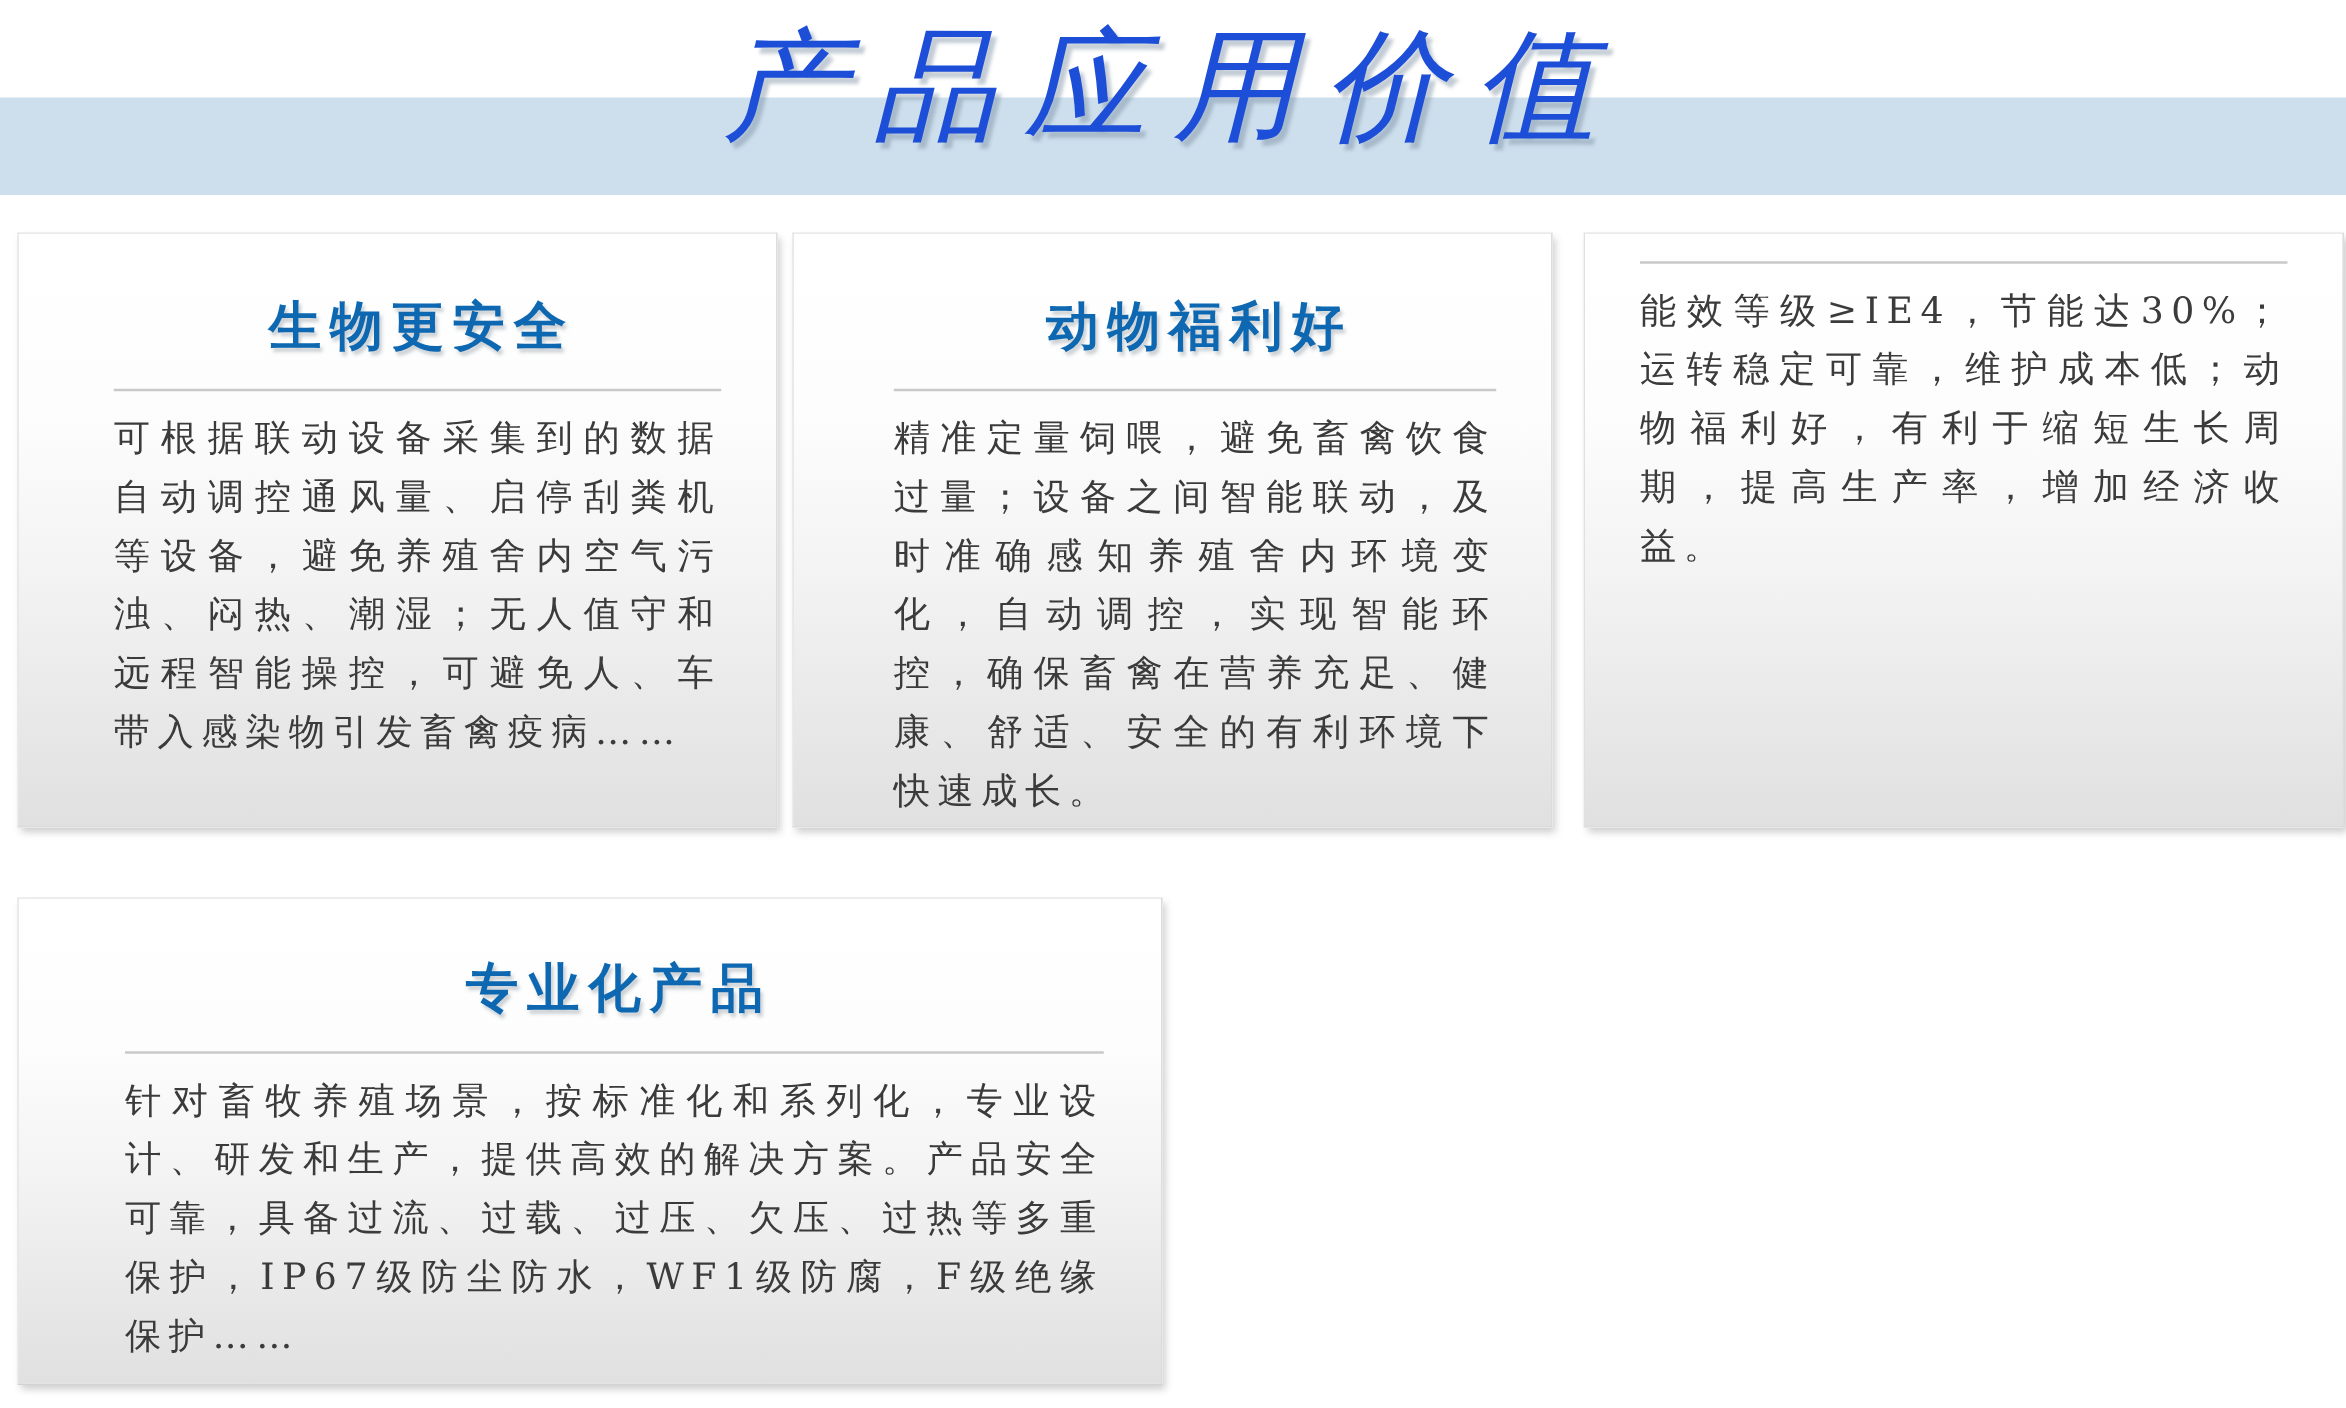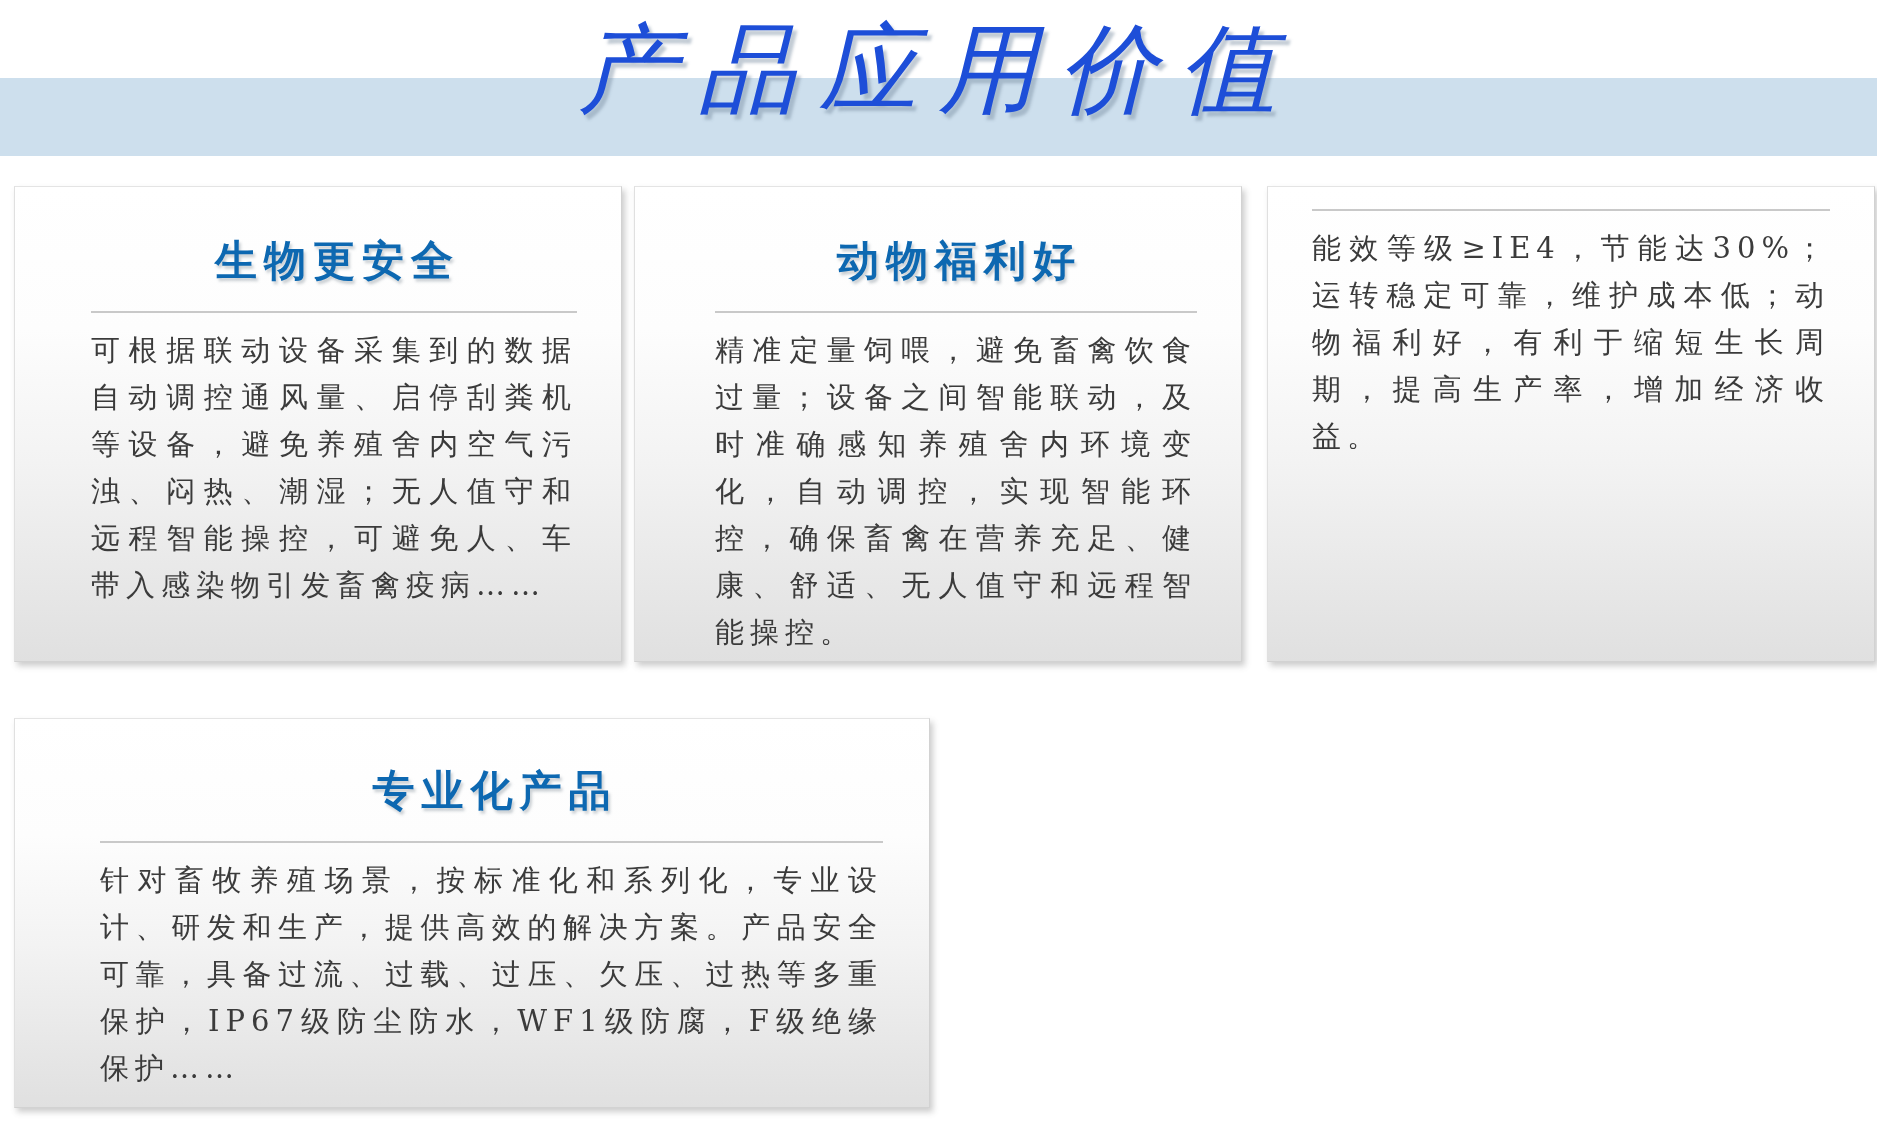--- a/index.html
+++ b/index.html
@@ -134,21 +134,21 @@
 
     <div class="card r1 c1">
       <div class="card-title">生物更安全</div>
       <div class="card-divider"></div>
       <div class="card-body">可根据联动设备采集到的数据自动调控通风量、启停刮粪机等设备，避免养殖舍内空气污浊、闷热、潮湿；无人值守和远程智能操控，可避免人、车带入感染物引发畜禽疫病……</div>
     </div>
 
     <div class="card r1 c2">
       <div class="card-title">动物福利好</div>
       <div class="card-divider"></div>
-      <div class="card-body">精准定量饲喂，避免畜禽饮食过量；设备之间智能联动，及时准确感知养殖舍内环境变化，自动调控，实现智能环控，确保畜禽在营养充足、健康、舒适、无人值守和远程智能操控。</div>
+      <div class="card-body">精准定量饲喂，避免畜禽饮食过量；设备之间智能联动，及时准确感知养殖舍内环境变化，自动调控，实现智能环控，确保畜禽在营养充足、健康、舒适、安全的有利环境下快速成长。</div>
     </div>
 
     <div class="card r1 c3">
       <div class="card-divider"></div>
       <div class="card-body">能效等级≥IE4，节能达30%；运转稳定可靠，维护成本低；动物福利好，有利于缩短生长周期，提高生产率，增加经济收益。</div>
     </div>
 
     <div class="card r2 b1">
       <div class="card-title">专业化产品</div>
       <div class="card-divider"></div>

